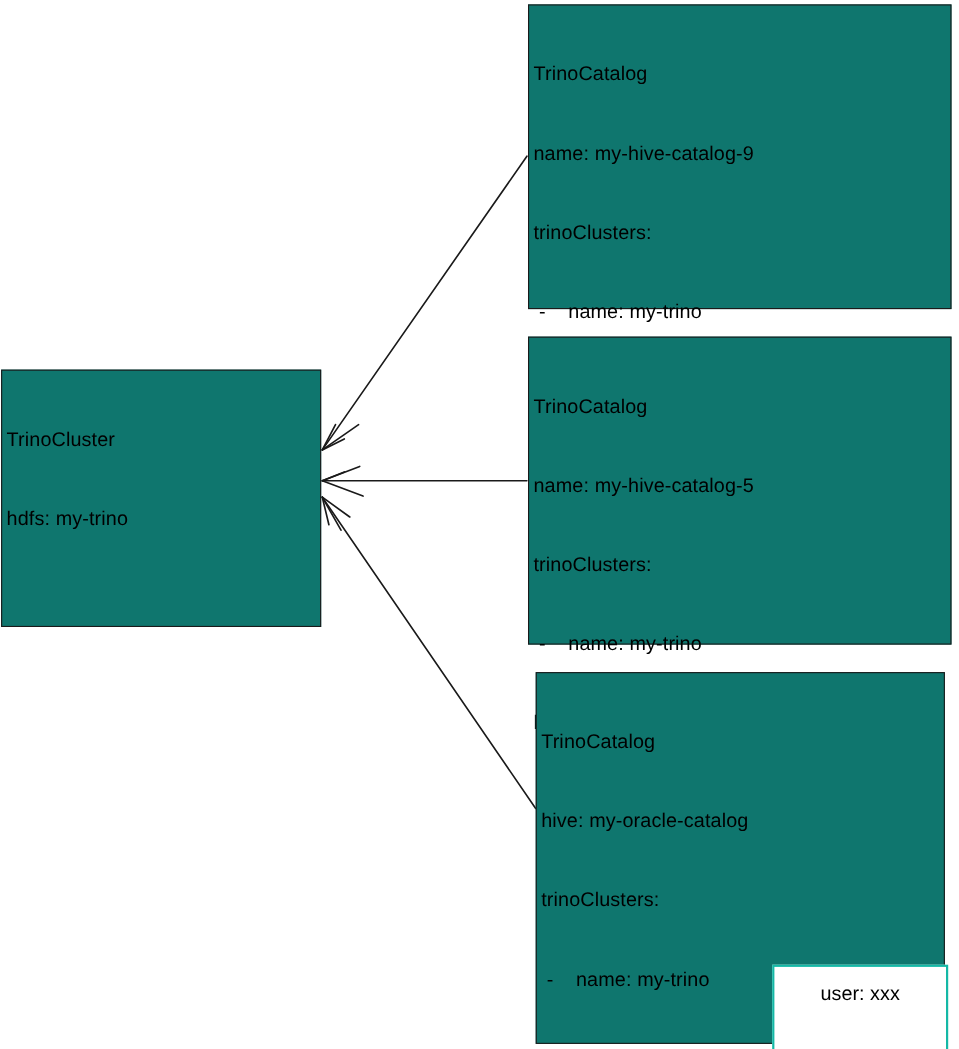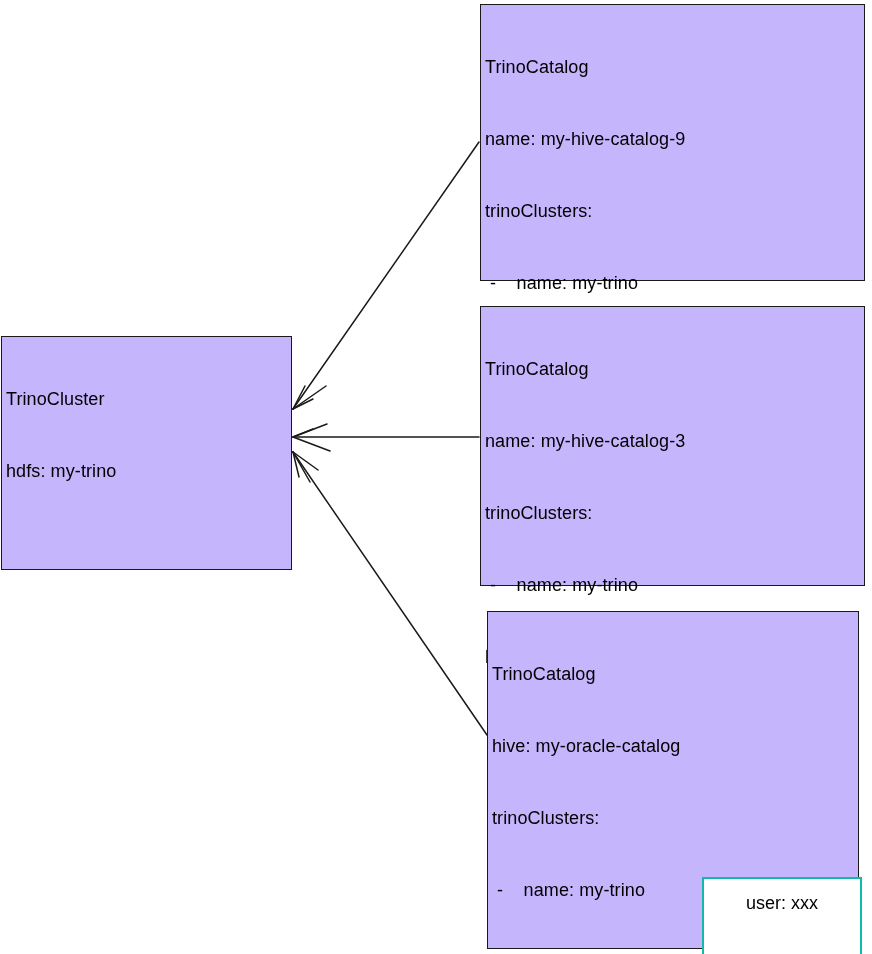--- a/index.html
+++ b/index.html
@@ -23,21 +23,21 @@
     left: 0;
     top: 0;
     width: 872px;
     height: 954px;
     pointer-events: none;
   }
   .node {
     position: absolute;
     box-sizing: border-box;
     border: 1.6px solid #1a1a1a;
-    background: #c4b5fd;
+    background: #0f766e;
     z-index: 2;
   }
   .yaml {
     position: absolute;
     left: 4px;
     top: 2px;
     right: 2px;
     font-size: 18px;
     line-height: 24px;
     color: #000000;
@@ -154,21 +154,21 @@
       <span class="ln">   s3: # S3ConnnectionSpec</span>
       <span class="ln">      inline:</span>
       <span class="ln">         host: minio</span>
       <span class="ln">   metastore: # whatever</span>
     </div>
   </div>
 
   <div class="node" id="node-catalog-2">
     <div class="yaml">
       <span class="ln">TrinoCatalog</span>
-      <span class="ln">name: my-hive-catalog-3</span>
+      <span class="ln">name: my-hive-catalog-5</span>
       <span class="ln">trinoClusters:</span>
       <span class="ln"> -    name: my-trino</span>
       <span class="ln">hive:</span>
       <span class="ln">   hdfs:</span>
       <span class="ln">      # TBD</span>
       <span class="ln">   metastore: # whatever</span>
     </div>
   </div>
 
   <div class="node" id="node-catalog-3">

